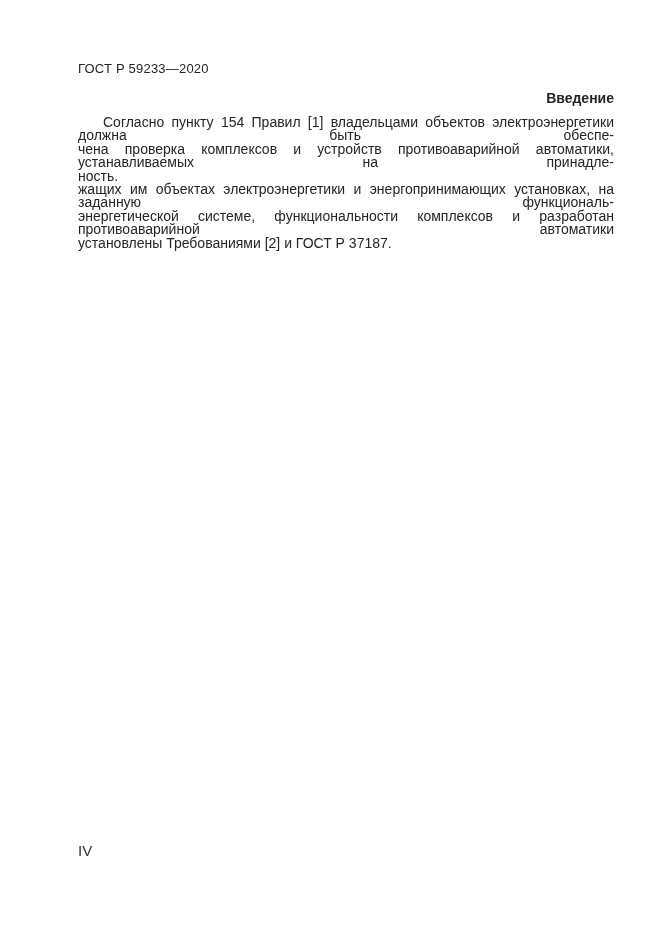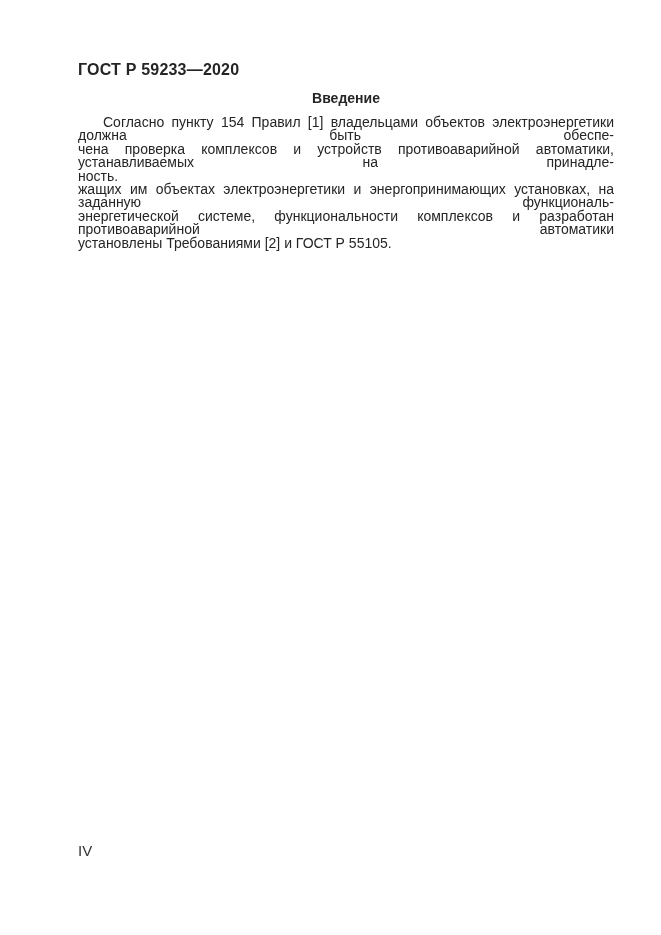--- a/index.html
+++ b/index.html
@@ -13,32 +13,32 @@
     height: 935px;
     background: #ffffff;
     font-family: "Liberation Sans", sans-serif;
     color: #252525;
     overflow: hidden;
   }
   .doc-code {
     position: absolute;
     left: 78px;
     top: 61px;
-    font-size: 16px;
-    font-weight: bold;
+    font-size: 13px;
+    font-weight: normal;
     letter-spacing: 0.2px;
     white-space: nowrap;
   }
   .section-title {
     position: absolute;
     left: 78px;
     top: 90px;
     width: 536px;
     margin: 0;
-    text-align: center;
+    text-align: right;
     font-size: 14px;
     font-weight: bold;
   }
   .body-text {
     position: absolute;
     left: 78px;
     top: 116px;
     width: 536px;
     font-size: 14px;
     line-height: 13.4px;
@@ -79,21 +79,21 @@
 
     <div class="paragraph">
       <div class="line first">Согласно пункту 154 Правил [1] владельцами объектов электроэнергетики должна быть обеспе-</div>
       <div class="line">чена проверка комплексов и устройств противоаварийной автоматики, устанавливаемых на принадле-</div>
       <div class="line last">ность.</div>
       <div class="line">жащих им объектах электроэнергетики и энергопринимающих установках, на заданную функциональ-</div>
     </div>
 
     <div class="paragraph">
       <div class="line">энергетической системе, функциональности комплексов и разработан противоаварийной автоматики</div>
-      <div class="line last">установлены Требованиями [2] и ГОСТ Р 55105.</div>
+      <div class="line last">установлены Требованиями [2] и ГОСТ Р 37187.</div>
     </div>
 
 
   </div>
 
   <div class="page-number">IV</div>
 
 </div>
 
 </body></html>

